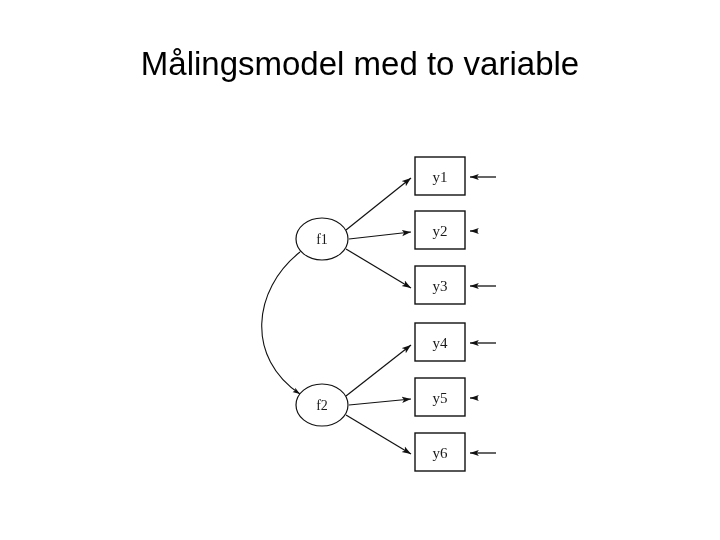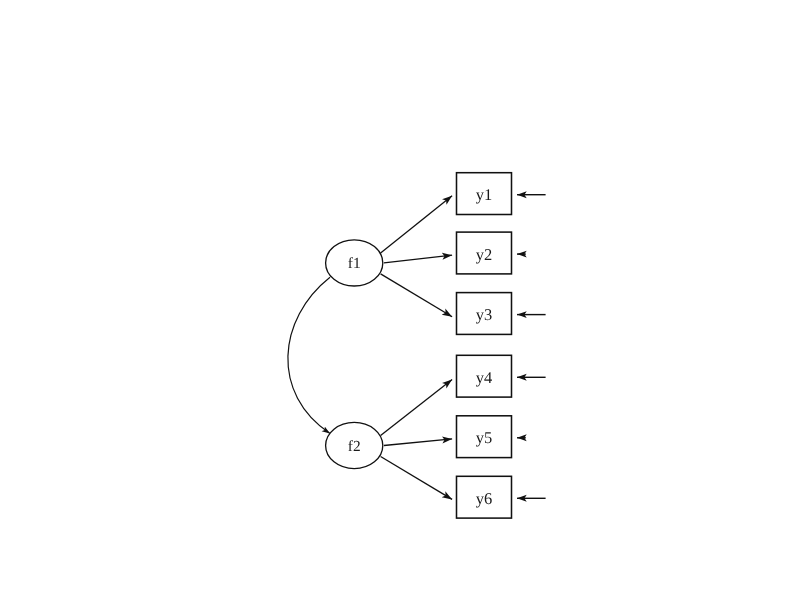--- a/index.html
+++ b/index.html
@@ -82,20 +82,21 @@
     stroke: #111111;
     stroke-width: 1.3;
     fill: none;
   }
 </style>
 </head>
 <body>
 
 <div id="slide">
 
+  <div id="slide-title">Målingsmodel med to variable</div>
 
   <div id="diagram-wrap">
     <svg id="sem-diagram" width="720" height="540" viewBox="0 0 720 540">
       <defs>
         <marker id="ah" markerWidth="9" markerHeight="9" refX="7.6" refY="3.1" orient="auto" markerUnits="strokeWidth">
           <path d="M0,0.4 L7.6,3.1 L0,5.8 L1.8,3.1 Z" fill="#111111"></path>
         </marker>
         <marker id="ah-sm" markerWidth="8" markerHeight="8" refX="6.8" refY="2.8" orient="auto" markerUnits="strokeWidth">
           <path d="M0,0.4 L6.8,2.8 L0,5.2 L1.6,2.8 Z" fill="#111111"></path>
         </marker>

